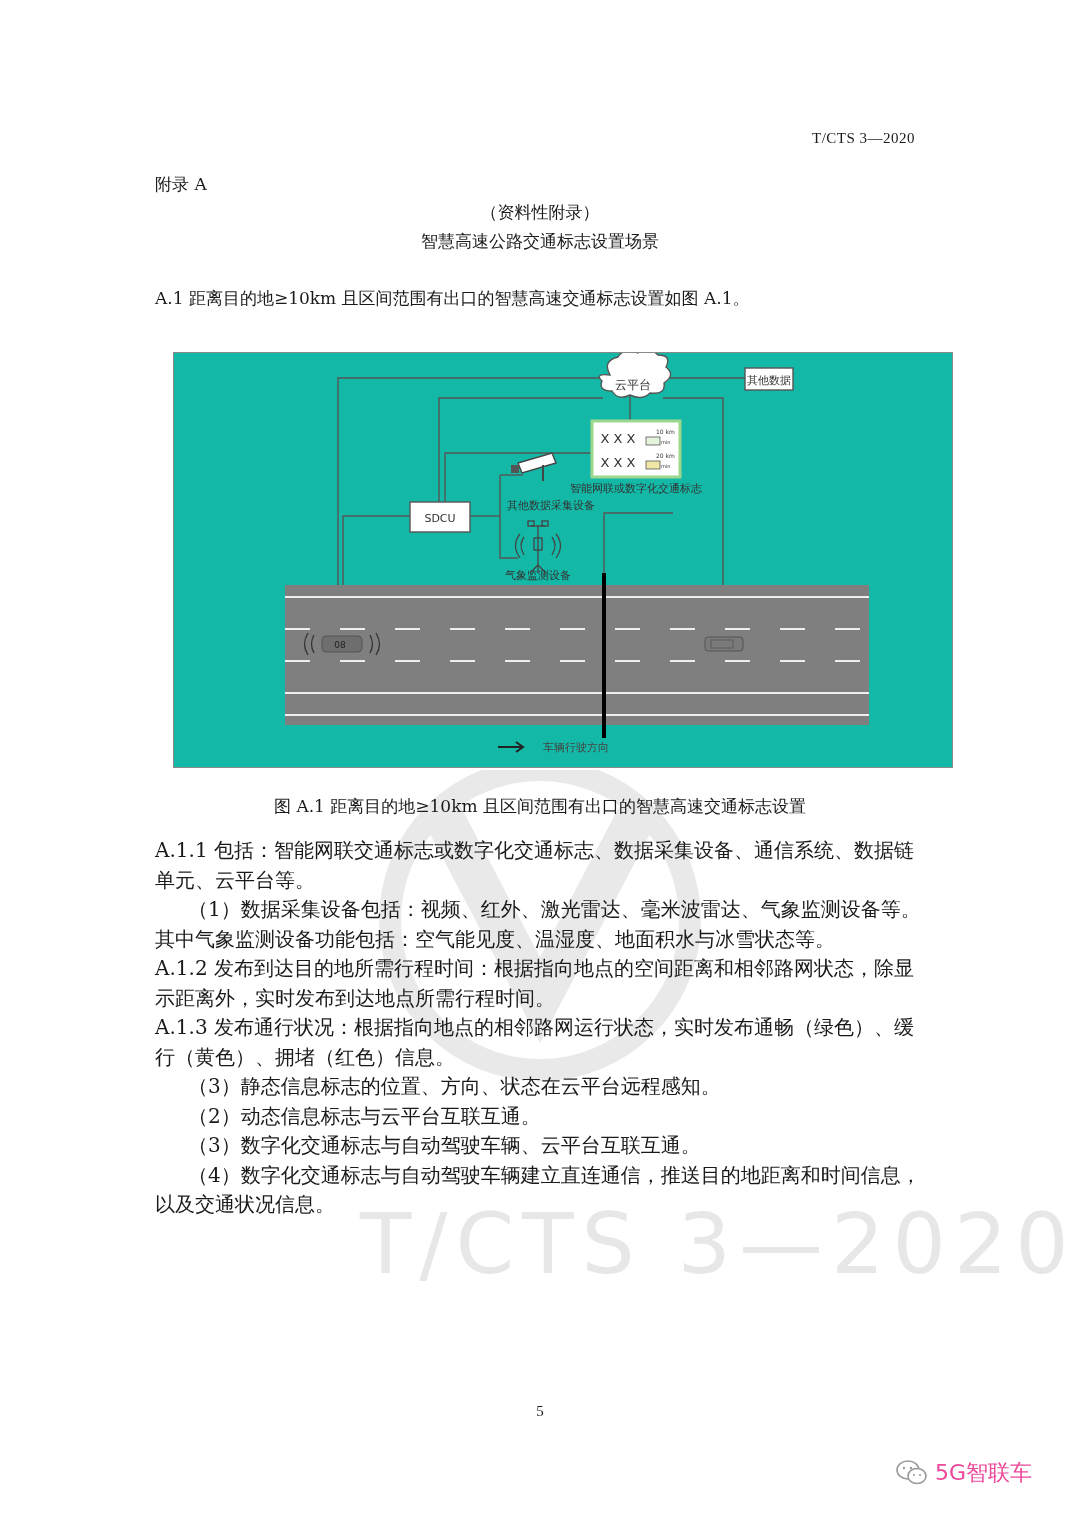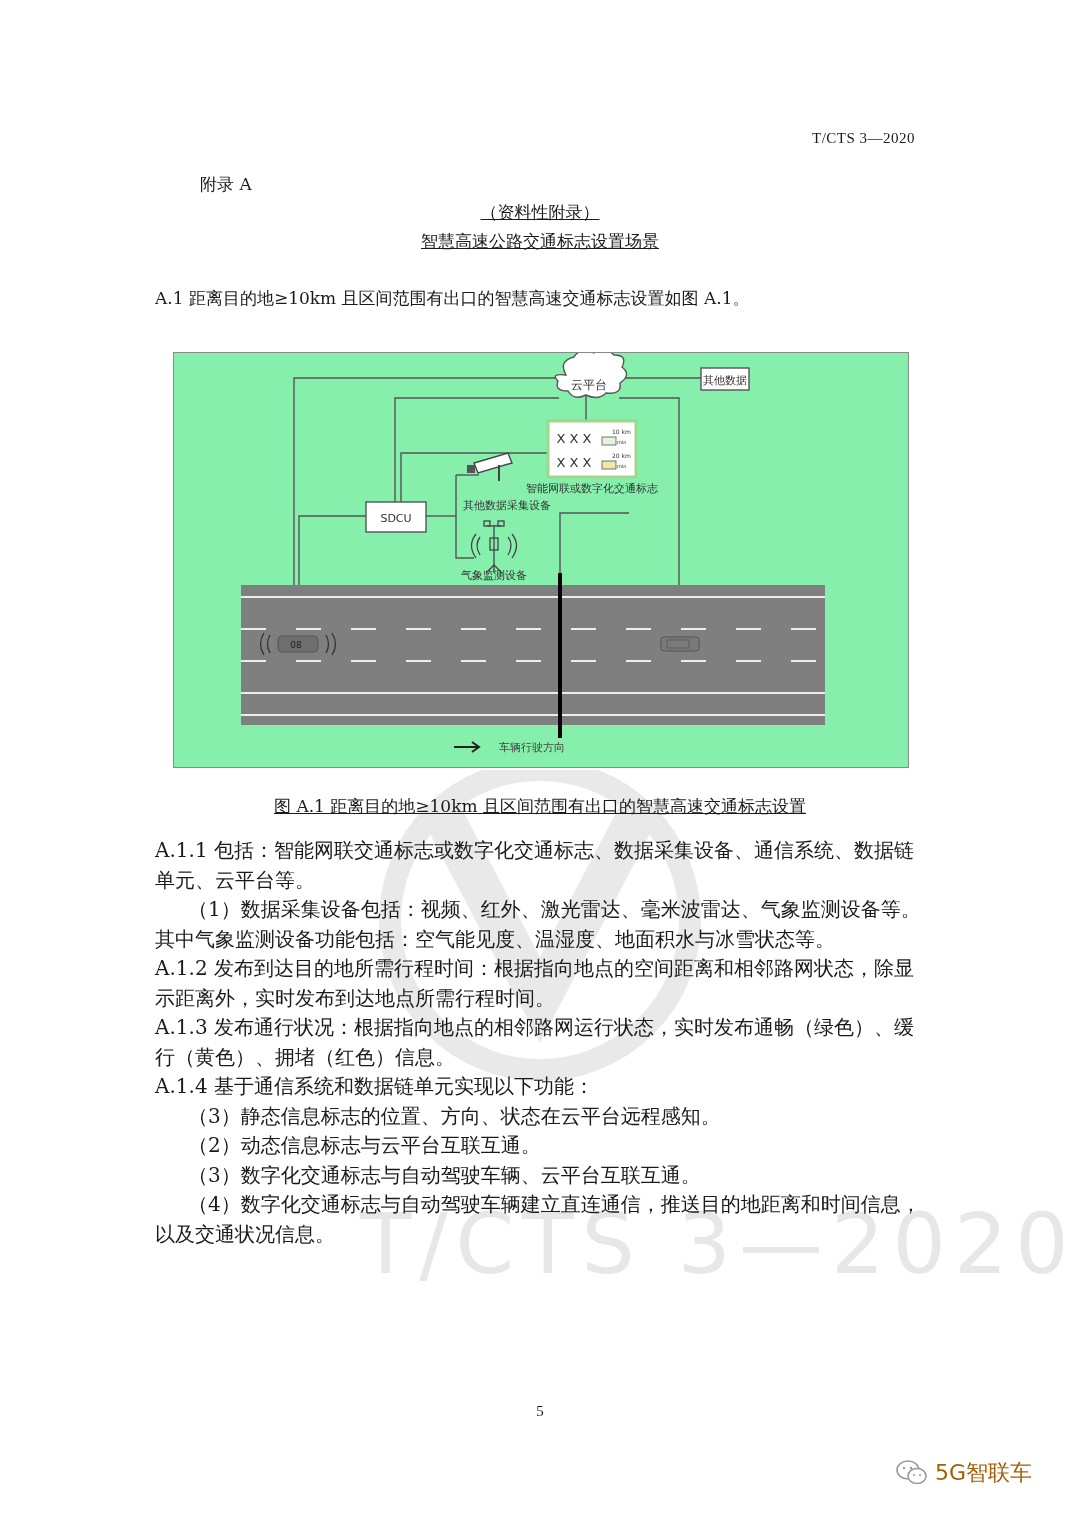--- a/index.html
+++ b/index.html
@@ -1,31 +1,31 @@
 <!DOCTYPE html>
 <html><head>
   <meta charset="utf-8">
   <style>
     html, body { margin: 0; padding: 0; background: #ffffff; }
     body { width: 1080px; height: 1527px; position: relative; overflow: hidden;
            font-family: "DejaVu Serif", "Liberation Serif", serif; color: #1a1a1a; }
     .abs { position: absolute; }
     .std { left: 812px; top: 130px; font-size: 15px; font-family: "Liberation Serif", serif; letter-spacing: 0.5px; }
-    .appendix { left: 155px; top: 173px; font-size: 17px; margin-left: 45px; }
-    .center { left: 0; width: 1080px; text-align: center; text-decoration: underline; }
+    .appendix { left: 155px; top: 173px; font-size: 17px; }
+    .center { left: 0; width: 1080px; text-align: center; }
     .sub { top: 201px; font-size: 17px; }
     .title { top: 230px; font-size: 17px; }
     .clause { left: 155px; top: 287px; font-size: 17px; }
-    .figure { left: 173px; top: 352px; width: 734px; height: 414px; border: 1.5px solid #8a8a8a; background: #86efac; }
+    .figure { left: 173px; top: 352px; width: 734px; height: 414px; border: 1.5px solid #8a8a8a; background: #14b8a6; padding-left: 44px; }
     .caption { top: 795px; font-size: 17px; }
     .body-text { left: 155px; width: 775px; font-size: 20px; line-height: 29.5px; }
     .body-text p { margin: 0; }
     .indent { text-indent: 33px; }
     .pageno { left: 0; width: 1080px; text-align: center; top: 1403px; font-size: 15px; font-family: "Liberation Serif", serif; }
-    .watermark { left: 895px; top: 1458px; font-size: 22px; color: #a16207; font-family: "DejaVu Sans", sans-serif; display: flex; align-items: center; gap: 6px; }
+    .watermark { left: 895px; top: 1458px; font-size: 22px; color: #ec4899; font-family: "DejaVu Sans", sans-serif; display: flex; align-items: center; gap: 6px; }
     .bg-mark { left: 220px; top: 770px; width: 640px; height: 520px; opacity: 0.10; pointer-events: none; }
     .bg-mark-text { left: 360px; top: 1195px; font-size: 84px; color: #bbbbbb; opacity: 0.35; font-family: "DejaVu Sans", sans-serif; letter-spacing: 8px; }
     svg text { font-family: "DejaVu Sans", sans-serif; }
   </style>
 </head>
 <body>
 
 <svg class="abs bg-mark" viewBox="0 0 640 520">
   <circle cx="320" cy="150" r="150" fill="none" stroke="#333" stroke-width="22"></circle>
   <path d="M220 40 L320 230 L420 40" fill="none" stroke="#333" stroke-width="40"></path>
@@ -142,21 +142,20 @@
   </svg>
 </div>
 
 <div class="abs center caption">图 A.1  距离目的地≥10km 且区间范围有出口的智慧高速交通标志设置</div>
 
 <div class="abs body-text" style="top:836px;">
   <p>A.1.1  包括：智能网联交通标志或数字化交通标志、数据采集设备、通信系统、数据链单元、云平台等。</p>
   <p class="indent">（1）数据采集设备包括：视频、红外、激光雷达、毫米波雷达、气象监测设备等。其中气象监测设备功能包括：空气能见度、温湿度、地面积水与冰雪状态等。</p>
   <p>A.1.2  发布到达目的地所需行程时间：根据指向地点的空间距离和相邻路网状态，除显示距离外，实时发布到达地点所需行程时间。</p>
   <p>A.1.3  发布通行状况：根据指向地点的相邻路网运行状态，实时发布通畅（绿色）、缓行（黄色）、拥堵（红色）信息。</p>
-  <p>A.1.4  基于通信系统和数据链单元实现以下功能：</p>
   <p class="indent">（3）静态信息标志的位置、方向、状态在云平台远程感知。</p>
   <p class="indent">（2）动态信息标志与云平台互联互通。</p>
   <p class="indent">（3）数字化交通标志与自动驾驶车辆、云平台互联互通。</p>
   <p class="indent">（4）数字化交通标志与自动驾驶车辆建立直连通信，推送目的地距离和时间信息，以及交通状况信息。</p>
 </div>
 
 <div class="abs pageno">5</div>
 
 <div class="abs watermark">
   <svg width="34" height="28" viewBox="0 0 34 28">

